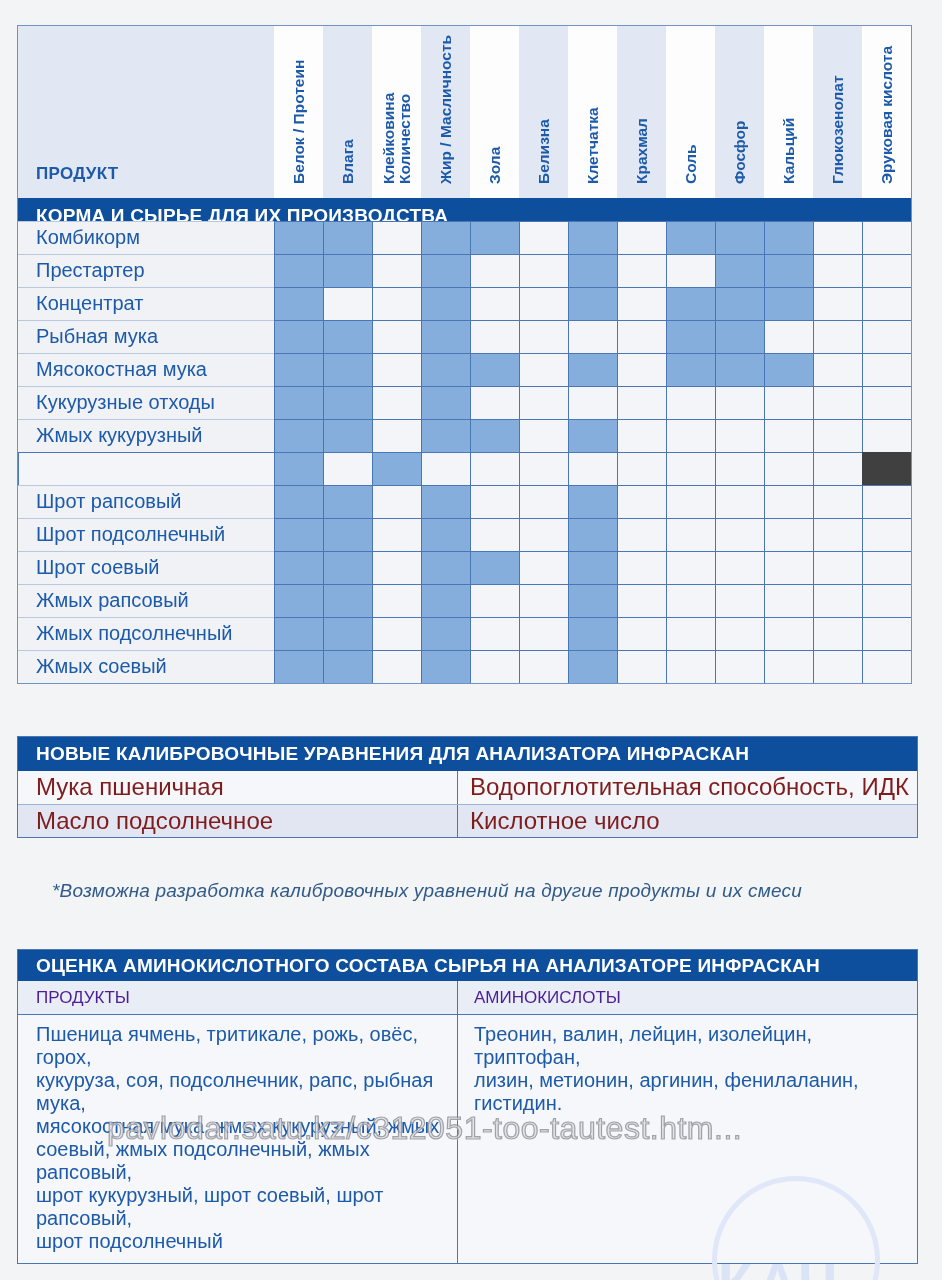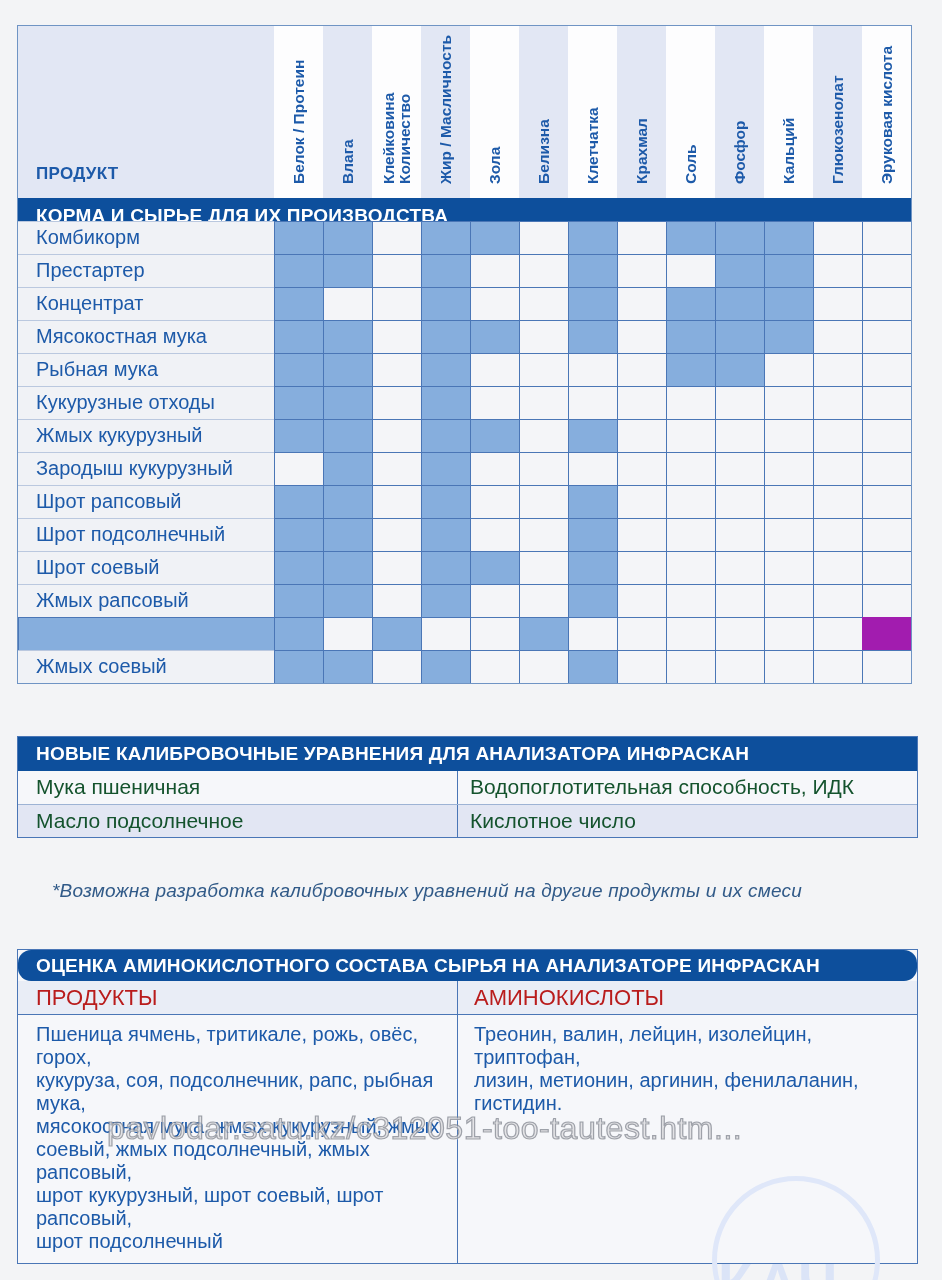--- a/index.html
+++ b/index.html
@@ -5,21 +5,21 @@
   * { margin:0; padding:0; box-sizing:border-box; }
   html,body { background:#e9e9ec; }
   .page {
     position:relative; width:942px; height:1280px; overflow:hidden;
     background:#f3f4f6;
     font-family:"Liberation Sans", sans-serif;
     margin:0 auto;
   }
 
   
-  .matrix { position:absolute; left:17px; top:25px; width:895px; border:1px solid #6f94c4; background:#a21caf; }
+  .matrix { position:absolute; left:17px; top:25px; width:895px; border:1px solid #6f94c4; background:#404040; }
   .mheader { display:grid; grid-template-columns:256px repeat(13,49px); height:172px; }
   .phead { background:#e2e7f4; display:flex; align-items:flex-end; padding:0 0 14px 18px;
            color:#1d5aa9; font-weight:bold; font-size:17px; letter-spacing:.3px; }
   .hcol { position:relative; }
   .hcol.wht { background:#fdfdfe; }
   .hcol.lav { background:#e2e7f4; }
   .vlab { position:absolute; left:50%; top:50%; width:160px;
           transform:translate(-50%,-50%) rotate(-90deg);
           color:#1d5aa9; font-weight:bold; font-size:15.5px; line-height:16px;
           text-align:left; padding-left:8px; white-space:pre-line; }
@@ -31,31 +31,31 @@
   .mcell { background:#f4f5f8; border-top:1px solid #4a76b6; border-left:1px solid #4a76b6; }
   .mcell.filled { background:#86aedd; }
 
   
   .calib { position:absolute; left:17px; top:736px; width:901px; border:1px solid #4a76b6; background:#f6f7fa; }
   .band { height:34px; background:#0d4f9c; color:#fff; font-weight:bold; font-size:19px;
           line-height:34px; padding-left:18px; letter-spacing:.2px; }
   .crow { display:grid; grid-template-columns:439px 1fr; height:33px; border-top:1px solid #9db3d4; }
   .crow:first-of-type { border-top:none; }
   .crow.lavrow { background:#e2e6f3; }
-  .ccell { color:#14532d; font-size:21px; line-height:32px; padding-left:18px; white-space:nowrap; overflow:hidden; }
+  .ccell { color:#7f1d1d; font-size:24px; line-height:32px; padding-left:18px; white-space:nowrap; overflow:hidden; }
   .ccell.r { border-left:1px solid #4a76b6; padding-left:12px; }
 
   .note { position:absolute; left:24px; top:880px; width:880px;
           font-style:italic; font-size:19px; color:#315a88; letter-spacing:.2px;margin-left:28px; }
 
   
   .amino { position:absolute; left:17px; top:949px; width:901px; border:1px solid #4a76b6; background:#f6f7fa; }
-  .amino .band { height:31px; line-height:31px;border-radius:13px; }
+  .amino .band { height:31px; line-height:31px; }
   .ahead { display:grid; grid-template-columns:439px 1fr; height:33px; background:#e9edf6; }
-  .ahead div { color:#b91c1c; font-size:22px; line-height:33px; padding-left:18px; }
+  .ahead div { color:#4c1d95; font-size:17px; line-height:33px; padding-left:18px; }
   .ahead div.r { border-left:1px solid #4a76b6; padding-left:16px; }
   .abody { display:grid; grid-template-columns:439px 1fr; border-top:1px solid #4a76b6; min-height:146px; }
   .abody div { color:#1d5aa9; font-size:20px; line-height:23px; padding:8px 12px 10px 18px; white-space:pre-line; }
   .abody div.r { border-left:1px solid #4a76b6; padding-left:16px; }
 
   
   .watermark { position:absolute; left:107px; top:1110px; z-index:5; white-space:nowrap;
                font-size:32px; letter-spacing:.5px;
                color:rgba(186,187,193,0.38);
                -webkit-text-stroke:1.2px rgba(128,131,142,0.72);
@@ -159,52 +159,52 @@
           <div class="mcell"></div>
           <div class="mcell filled"></div>
           <div class="mcell"></div>
           <div class="mcell filled"></div>
           <div class="mcell filled"></div>
           <div class="mcell filled"></div>
           <div class="mcell"></div>
           <div class="mcell"></div>
         </div>
         <div class="mrow">
+          <div class="mlabel">Рыбная мука</div>
+          <div class="mcell filled"></div>
+          <div class="mcell filled"></div>
+          <div class="mcell"></div>
+          <div class="mcell filled"></div>
+          <div class="mcell"></div>
+          <div class="mcell"></div>
+          <div class="mcell"></div>
+          <div class="mcell"></div>
+          <div class="mcell filled"></div>
+          <div class="mcell filled"></div>
+          <div class="mcell"></div>
+          <div class="mcell"></div>
+          <div class="mcell"></div>
+        </div>
+        <div class="mrow">
           <div class="mlabel">Мясокостная мука</div>
           <div class="mcell filled"></div>
           <div class="mcell filled"></div>
           <div class="mcell"></div>
           <div class="mcell filled"></div>
           <div class="mcell filled"></div>
           <div class="mcell"></div>
           <div class="mcell filled"></div>
           <div class="mcell"></div>
           <div class="mcell filled"></div>
           <div class="mcell filled"></div>
           <div class="mcell filled"></div>
           <div class="mcell"></div>
           <div class="mcell"></div>
         </div>
         <div class="mrow">
-          <div class="mlabel">Рыбная мука</div>
-          <div class="mcell filled"></div>
-          <div class="mcell filled"></div>
-          <div class="mcell"></div>
-          <div class="mcell filled"></div>
-          <div class="mcell"></div>
-          <div class="mcell"></div>
-          <div class="mcell"></div>
-          <div class="mcell"></div>
-          <div class="mcell filled"></div>
-          <div class="mcell filled"></div>
-          <div class="mcell"></div>
-          <div class="mcell"></div>
-          <div class="mcell"></div>
-        </div>
-        <div class="mrow">
           <div class="mlabel">Кукурузные отходы</div>
           <div class="mcell filled"></div>
           <div class="mcell filled"></div>
           <div class="mcell"></div>
           <div class="mcell filled"></div>
           <div class="mcell"></div>
           <div class="mcell"></div>
           <div class="mcell"></div>
           <div class="mcell"></div>
           <div class="mcell"></div>
@@ -223,21 +223,20 @@
           <div class="mcell"></div>
           <div class="mcell filled"></div>
           <div class="mcell"></div>
           <div class="mcell"></div>
           <div class="mcell"></div>
           <div class="mcell"></div>
           <div class="mcell"></div>
           <div class="mcell"></div>
         </div>
         <div class="mrow">
-          <div class="mlabel">Зародыш кукурузный</div>
           <div class="mcell"></div>
           <div class="mcell filled"></div>
           <div class="mcell"></div>
           <div class="mcell filled"></div>
           <div class="mcell"></div>
           <div class="mcell"></div>
           <div class="mcell"></div>
           <div class="mcell"></div>
           <div class="mcell"></div>
           <div class="mcell"></div>
@@ -303,20 +302,21 @@
           <div class="mcell"></div>
           <div class="mcell filled"></div>
           <div class="mcell"></div>
           <div class="mcell"></div>
           <div class="mcell"></div>
           <div class="mcell"></div>
           <div class="mcell"></div>
           <div class="mcell"></div>
         </div>
         <div class="mrow">
+          <div class="mlabel">Жмых подсолнечный</div>
           <div class="mcell filled"></div>
           <div class="mcell filled"></div>
           <div class="mcell"></div>
           <div class="mcell filled"></div>
           <div class="mcell"></div>
           <div class="mcell"></div>
           <div class="mcell filled"></div>
           <div class="mcell"></div>
           <div class="mcell"></div>
           <div class="mcell"></div>

